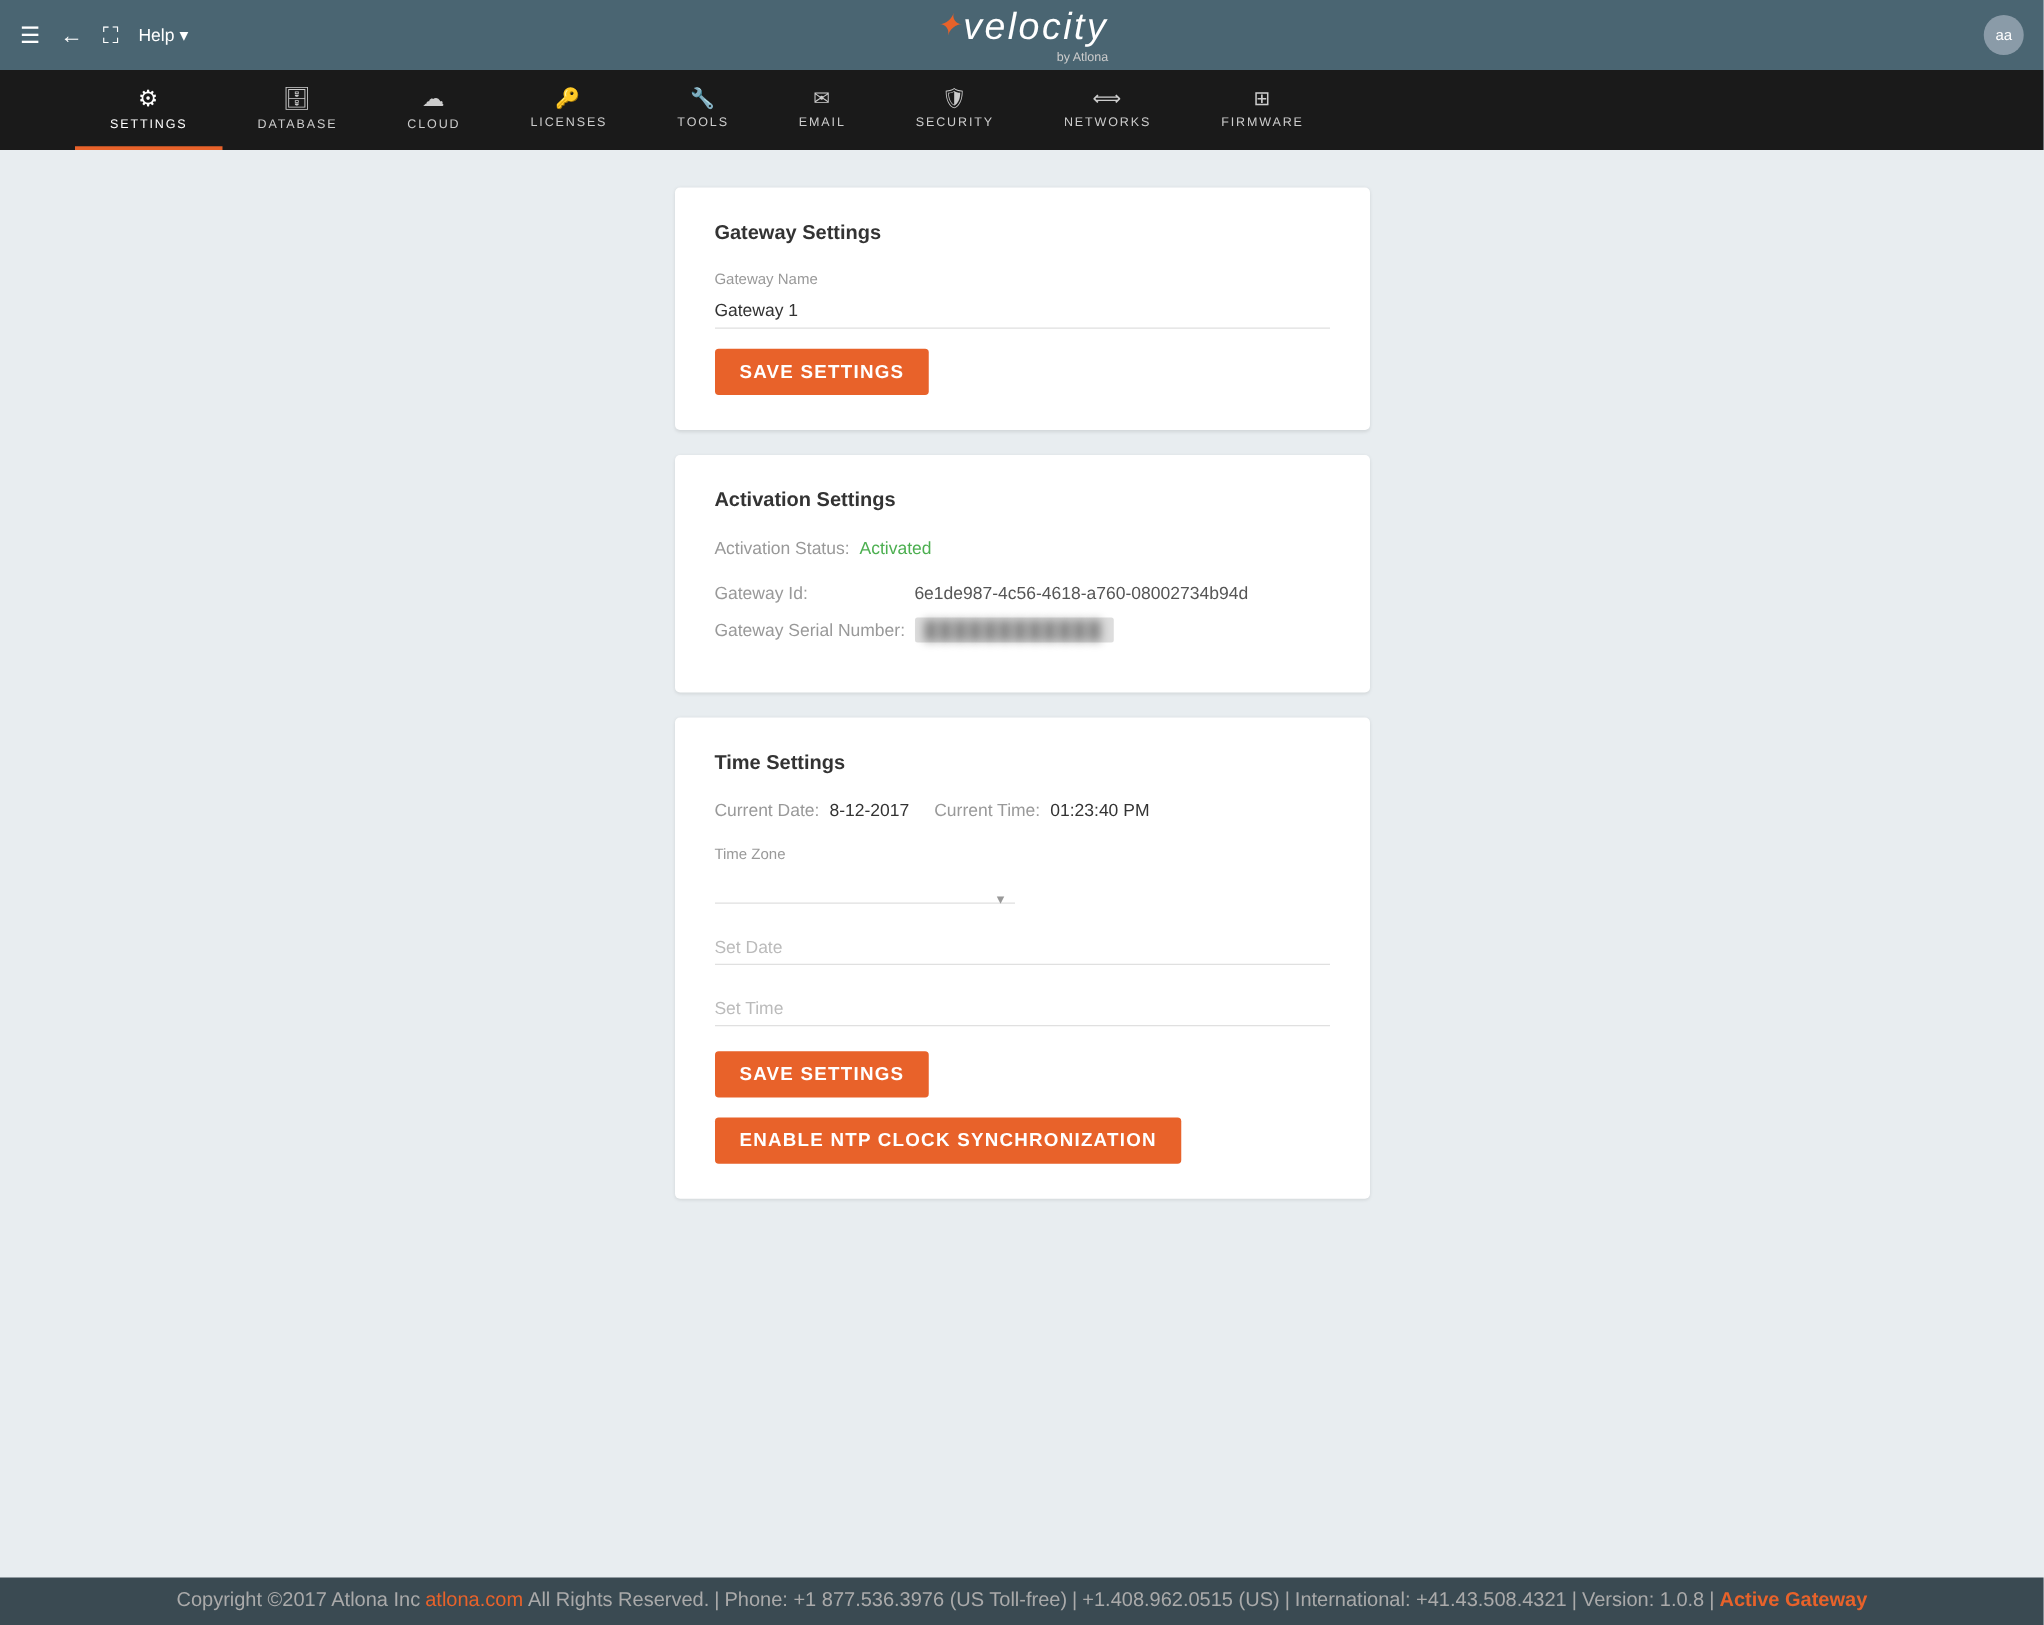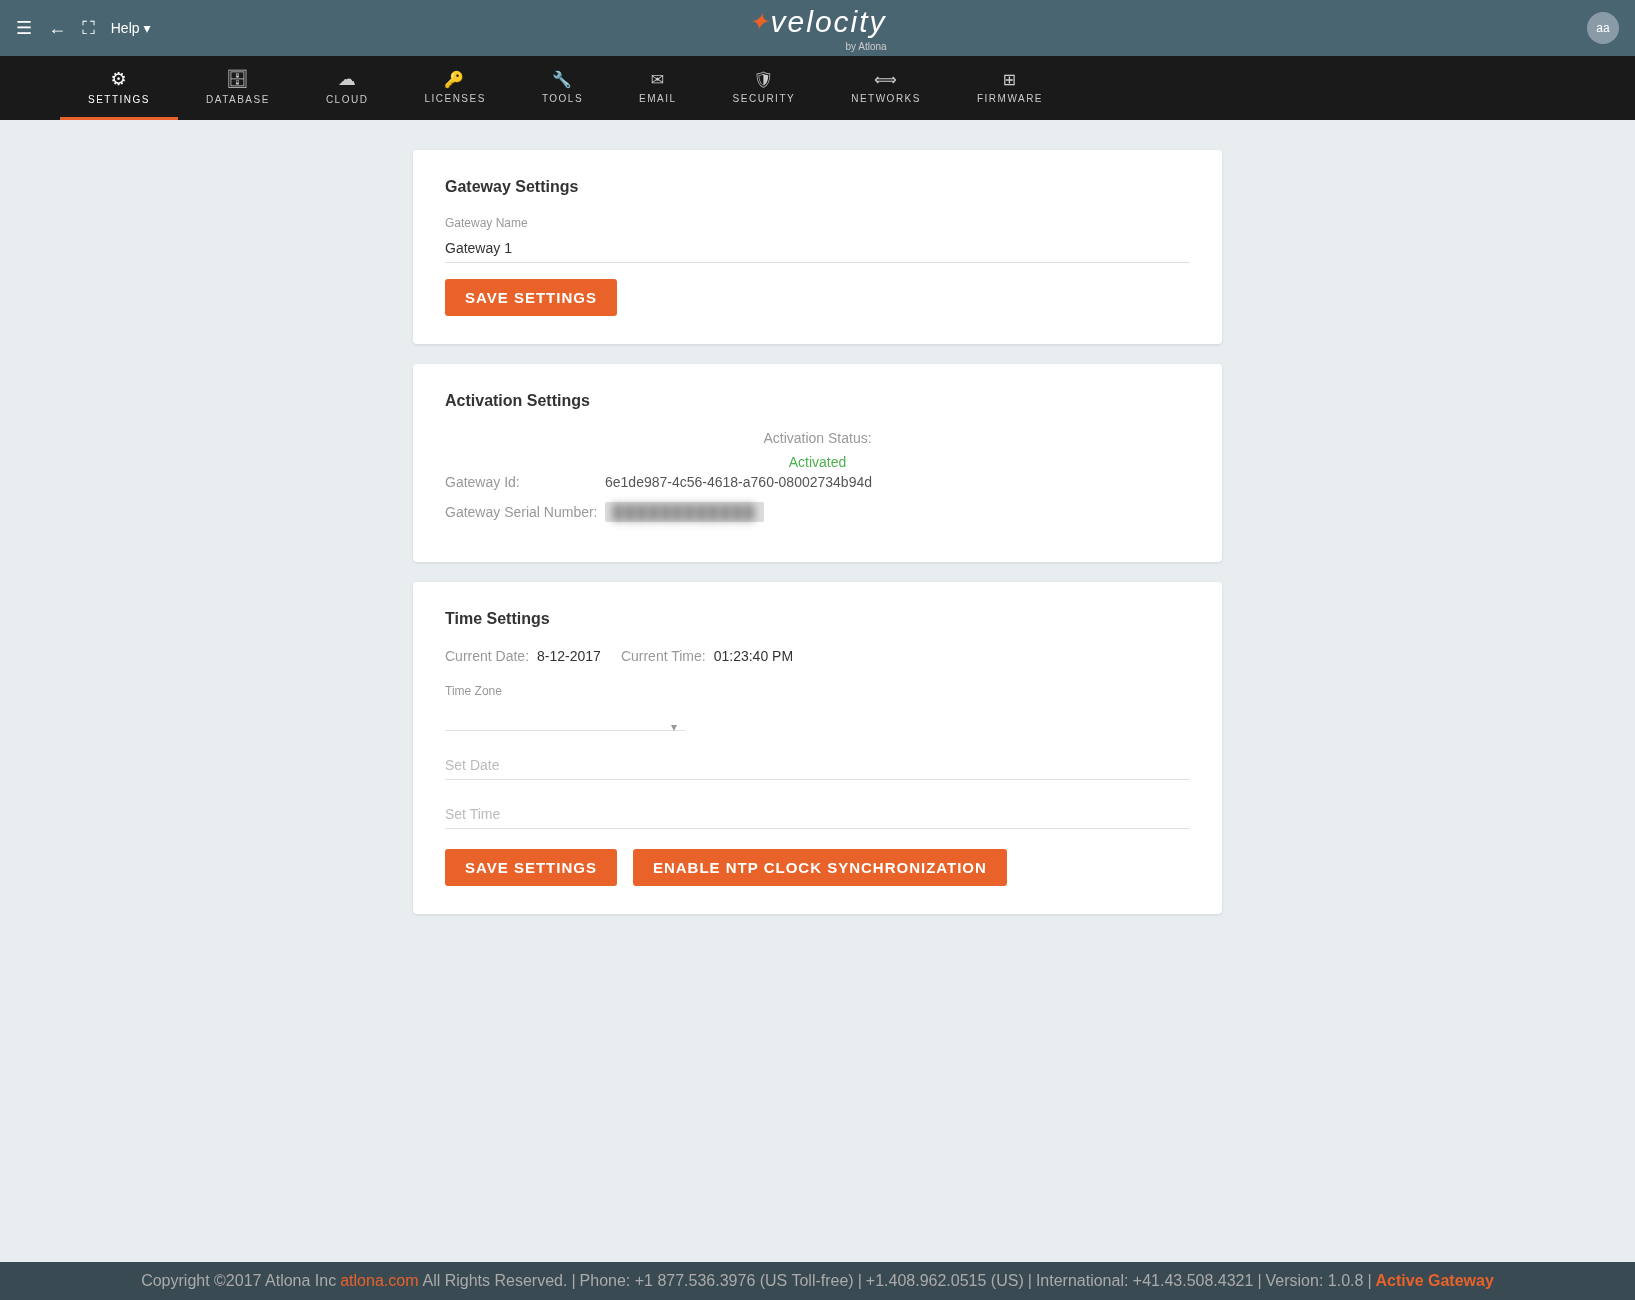--- a/index.html
+++ b/index.html
@@ -78,21 +78,21 @@
       flex-direction: column;
       align-items: center;
       gap: 20px;
     }
 
     
     .card {
       background: white;
       border-radius: 4px;
       padding: 28px 32px;
-      width: 809px;
+      width: 556px;
       box-shadow: 0 1px 3px rgba(0,0,0,0.1);
     }
     .card-title {
       font-size: 16px;
       font-weight: bold;
       color: #333;
       margin-bottom: 20px;
     }
 
     
@@ -154,24 +154,23 @@
       font-size: 15px;
       font-weight: bold;
       letter-spacing: 1px;
       cursor: pointer;
       text-transform: uppercase;
     }
 
     
     .status-row {
       display: flex;
-      align-items: center;
+      align-items: flex-end;
       gap: 8px;
-      margin-bottom: 4px;
-      flex-direction: column;
+      margin-bottom: 20px;
     }
     .status-label { font-size: 14px; color: #999; }
     .status-value-activated { font-size: 14px; color: #4caf50; font-weight: 500; }
 
     .info-row {
       display: flex;
       align-items: center;
       margin-bottom: 12px;
     }
     .info-key { font-size: 14px; color: #999; min-width: 160px; }

